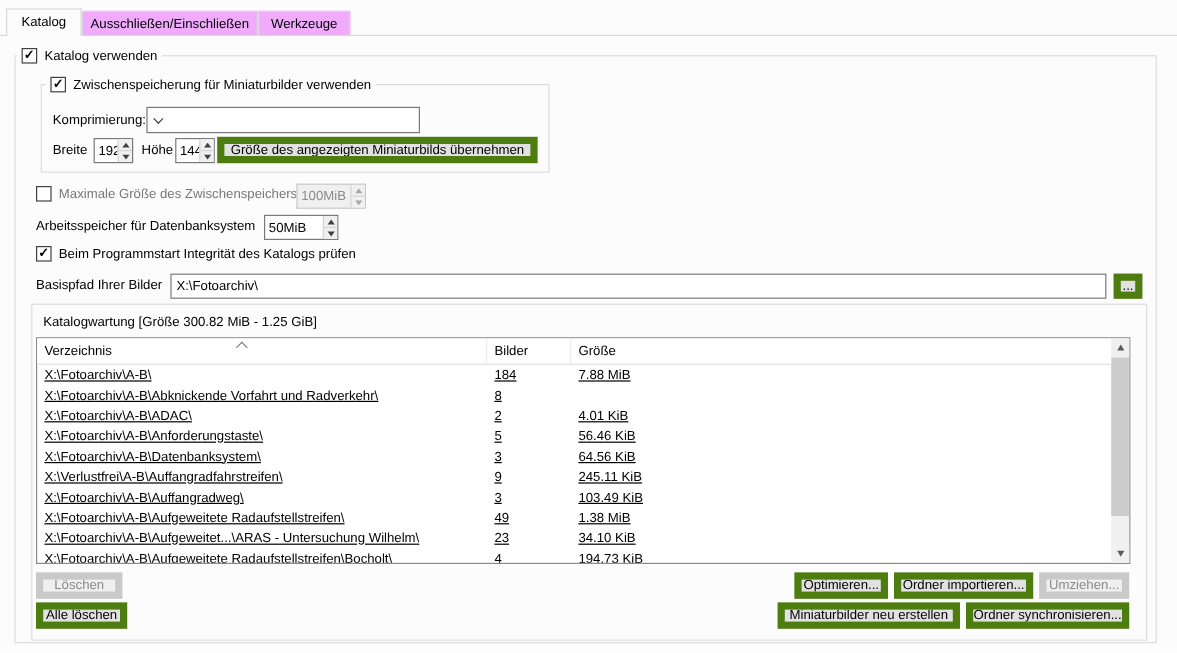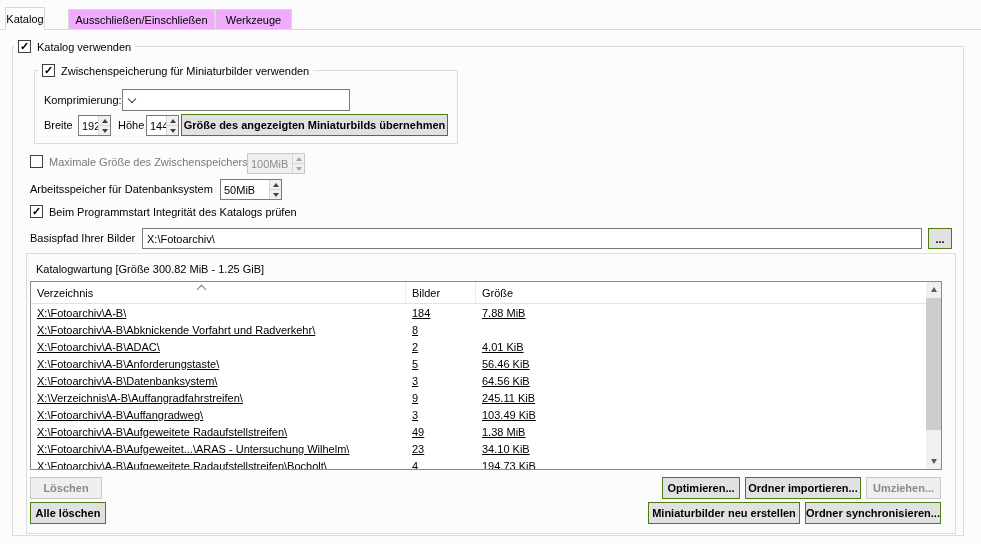--- a/index.html
+++ b/index.html
@@ -34,21 +34,21 @@
     display:flex; align-items:center; justify-content:center;}
   .spin .sb + .sb{border-top:1px solid #d5d5d5;}
   .tri-up{width:0;height:0;border-left:3px solid transparent;border-right:3px solid transparent;border-bottom:4px solid #404040;}
   .tri-down{width:0;height:0;border-left:3px solid transparent;border-right:3px solid transparent;border-top:4px solid #404040;}
   .spin.disabled{background:#f0f0f0; border-color:#c8c8c8; color:#8a8a8a;}
   .spin.disabled .tri-up{border-bottom-color:#a6a6a6;}
   .spin.disabled .tri-down{border-top-color:#a6a6a6;}
   .textbox{position:absolute; background:#fff; border:1px solid #7a7a7a; padding:0 4px;
     font-family:inherit; font-size:11px; color:#000; outline:none;}
   .btn{position:absolute; display:flex; align-items:center; justify-content:center;
-    background:#e1e1e1; border:1px solid #4d7c0f; white-space:nowrap; overflow:hidden;font-weight:bold;}
+    background:#e1e1e1; border:6px solid #4d7c0f; white-space:nowrap; overflow:hidden;}
   .btn.disabled{background:#efefef; border-color:#c9c9c9; color:#8a8a8a;}
   .table{position:absolute; left:30px; top:281px; width:912px; height:189px;
     background:#fff; border:1px solid #8a8a8a;}
   .thead{position:absolute; left:0; top:0; width:895px; height:22px; display:flex;
     border-bottom:1px solid #e2e2e2; background:#fff; z-index:2;}
   .th{display:flex; align-items:center; padding-left:6px; border-right:1px solid #ececec;
     position:relative; white-space:nowrap;}
   .sorticon{position:absolute; left:166px; top:1px; width:10px; height:8px;}
   .sorticon::before{content:""; position:absolute; left:1px; top:3px; width:6px; height:6px;
     border-left:1px solid #7a7a7a; border-top:1px solid #7a7a7a; transform:rotate(45deg);}
@@ -61,21 +61,21 @@
     display:flex; align-items:center; justify-content:center;}
   .vthumb{position:absolute; left:0; width:15px; background:#cdcdcd;}
   .stri-up{width:0;height:0;border-left:3.5px solid transparent;border-right:3.5px solid transparent;border-bottom:5px solid #5a5a5a;}
   .stri-down{width:0;height:0;border-left:3.5px solid transparent;border-right:3.5px solid transparent;border-top:5px solid #5a5a5a;}
 </style>
 </head>
 <body>
 
 <div class="screen">
 
-  <div class="tab active" style="left:5px;top:7px;width:40px;height:23px">
+  <div class="tab active" style="left:5px;top:7px;width:63px;height:23px">
     <span>Katalog</span>
   </div>
   <div class="tab" style="left:68px;top:9px;width:147px;height:21px">
     <span>Ausschließen/Einschließen</span>
   </div>
   <div class="tab" style="left:215px;top:9px;width:77px;height:21px">
     <span>Werkzeuge</span>
   </div>
   <div class="paneline"></div>
 
@@ -207,21 +207,21 @@
         <div class="td td-dir">X:\Fotoarchiv\A-B\Anforderungstaste\</div>
         <div class="td td-count">5</div>
         <div class="td td-size">56.46 KiB</div>
       </div>
       <div class="tr">
         <div class="td td-dir">X:\Fotoarchiv\A-B\Datenbanksystem\</div>
         <div class="td td-count">3</div>
         <div class="td td-size">64.56 KiB</div>
       </div>
       <div class="tr">
-        <div class="td td-dir">X:\Verzeichnis\A-B\Auffangradfahrstreifen\</div>
+        <div class="td td-dir">X:\Verlustfrei\A-B\Auffangradfahrstreifen\</div>
         <div class="td td-count">9</div>
         <div class="td td-size">245.11 KiB</div>
       </div>
       <div class="tr">
         <div class="td td-dir">X:\Fotoarchiv\A-B\Auffangradweg\</div>
         <div class="td td-count">3</div>
         <div class="td td-size">103.49 KiB</div>
       </div>
       <div class="tr">
         <div class="td td-dir">X:\Fotoarchiv\A-B\Aufgeweitete Radaufstellstreifen\</div>

